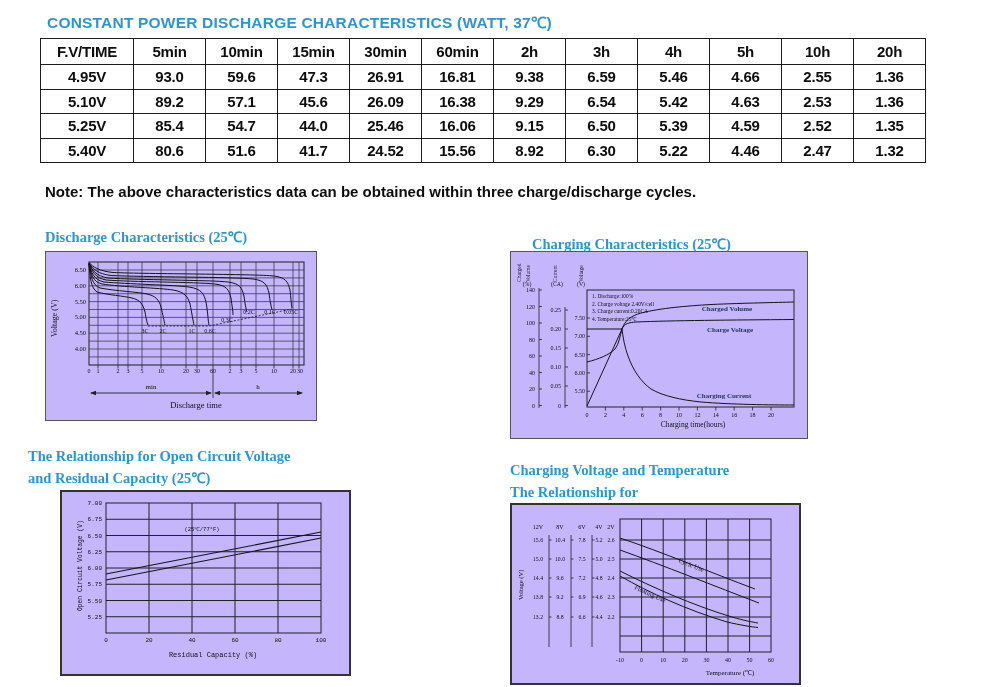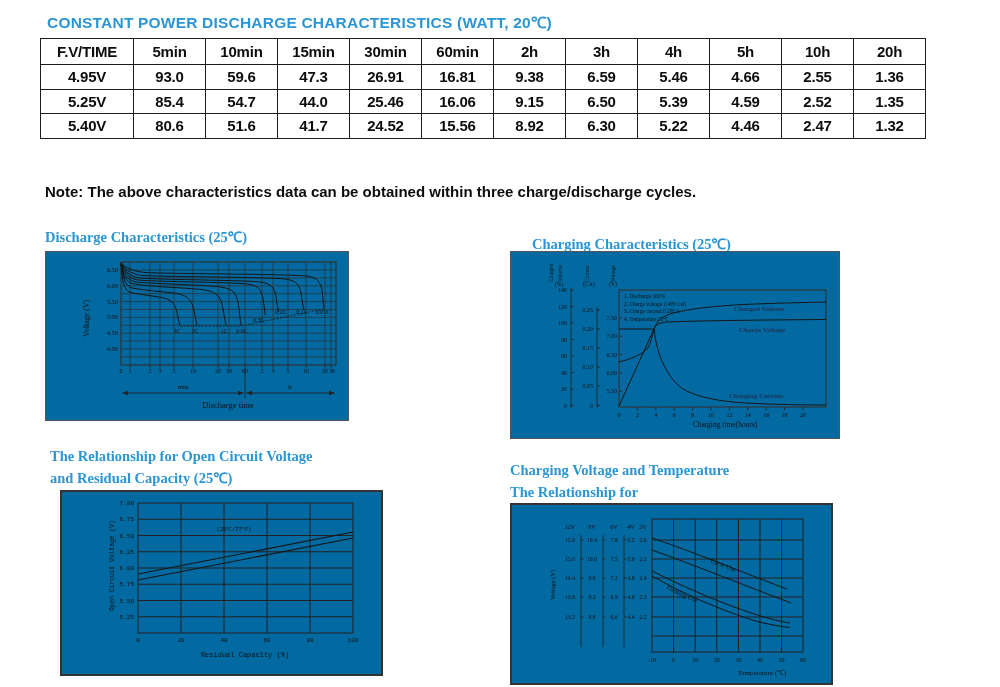--- a/index.html
+++ b/index.html
@@ -7,33 +7,33 @@
         font-family:"Liberation Sans",sans-serif;color:#111;}
   .doc-title{position:absolute;left:47px;top:11px;font-size:15.5px;font-weight:600;
              color:#2b96d3;letter-spacing:.2px;}
   table.spec{position:absolute;left:40px;top:38px;border-collapse:collapse;table-layout:fixed;
              font-size:15px;font-weight:600;color:#0d0d0d;}
   .spec td{border:1.6px solid #1c1c1c;text-align:center;padding:0;height:23.5px;line-height:1;
            letter-spacing:-.2px;}
   .spec tr.hrow td{height:25px;}
   .note{position:absolute;left:45px;top:183px;font-size:15px;font-weight:700;color:#0d0d0d;}
   .sec-title{position:absolute;font-size:14.5px;font-weight:600;color:#2b96d3;line-height:22px;font-family:Liberation Serif, serif;}
-  .chart-box{position:absolute;background:#0369a1;padding-left:32px;}
+  .chart-box{position:absolute;background:#c4b5fd;}
   .b1{border:1.5px solid #555;}
   .b2{border:2px solid #333;}
   svg text{font-family:"Liberation Serif",serif;fill:#121212;}
   svg.mono text{font-family:"Liberation Mono",monospace;fill:#121212;}
   .lbl-navy{fill:#1e3358;font-weight:bold;}
 </style>
 </head>
 <body>
 
 <div class="page">
 
-  <div class="doc-title">CONSTANT POWER DISCHARGE CHARACTERISTICS (WATT, 20℃)</div>
+  <div class="doc-title">CONSTANT POWER DISCHARGE CHARACTERISTICS (WATT, 37℃)</div>
 
   <table class="spec">
     <colgroup>
       <col style="width:93px">
         <col style="width:72px">
         <col style="width:72px">
         <col style="width:72px">
       <col style="width:72px">
         <col style="width:72px">
         <col style="width:72px">
@@ -63,20 +63,34 @@
       <td>93.0</td>
       <td>59.6</td>
       <td>47.3</td>
       <td>26.91</td>
       <td>16.81</td>
       <td>9.38</td>
       <td>6.59</td>
       <td>5.46</td>
       <td>4.66</td>
       <td>2.55</td>
+      <td>1.36</td>
+    </tr>
+    <tr>
+      <td>5.10V</td>
+      <td>89.2</td>
+      <td>57.1</td>
+      <td>45.6</td>
+      <td>26.09</td>
+      <td>16.38</td>
+      <td>9.29</td>
+      <td>6.54</td>
+      <td>5.42</td>
+      <td>4.63</td>
+      <td>2.53</td>
       <td>1.36</td>
     </tr>
     <tr>
       <td>5.25V</td>
       <td>85.4</td>
       <td>54.7</td>
       <td>44.0</td>
       <td>25.46</td>
       <td>16.06</td>
       <td>9.15</td>
@@ -254,21 +268,21 @@
         <text x="186.4" y="165">12</text>
         <text x="204.8" y="165">14</text>
         <text x="223.2" y="165">16</text>
         <text x="241.6" y="165">18</text>
         <text x="260" y="165">20</text>
       </g>
       <text x="182" y="175" font-size="7.5" text-anchor="middle">Charging time(hours)</text>
     </svg>
   </div>
 
-  <div class="sec-title" style="left:50px;top:445px;">
+  <div class="sec-title" style="left:28px;top:445px;">
     <div>The Relationship for Open Circuit Voltage</div>
     <div>and Residual Capacity (25℃)</div>
   </div>
   <div class="chart-box b2" style="left:60px;top:490px;width:287px;height:182px;">
     <svg class="mono" viewBox="0 0 283 178" width="283" height="178">
       <g stroke="#222" stroke-width="1" fill="none">
         <rect x="44" y="11" width="215" height="130"></rect>
         <path d="M44,27.25H259 M44,43.5H259 M44,59.75H259 M44,76H259 M44,92.25H259 M44,108.5H259 M44,124.75H259"></path>
         <path d="M87,11V141 M130,11V141 M173,11V141 M216,11V141"></path>
       </g>

